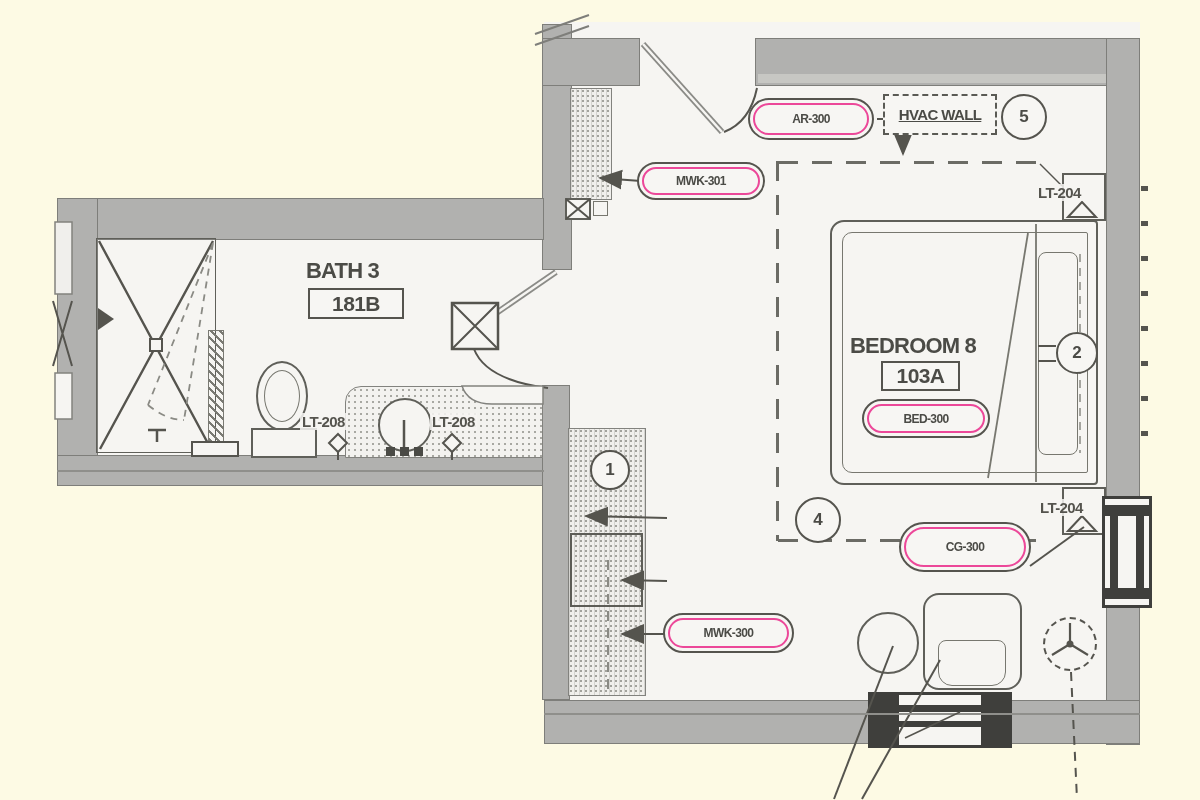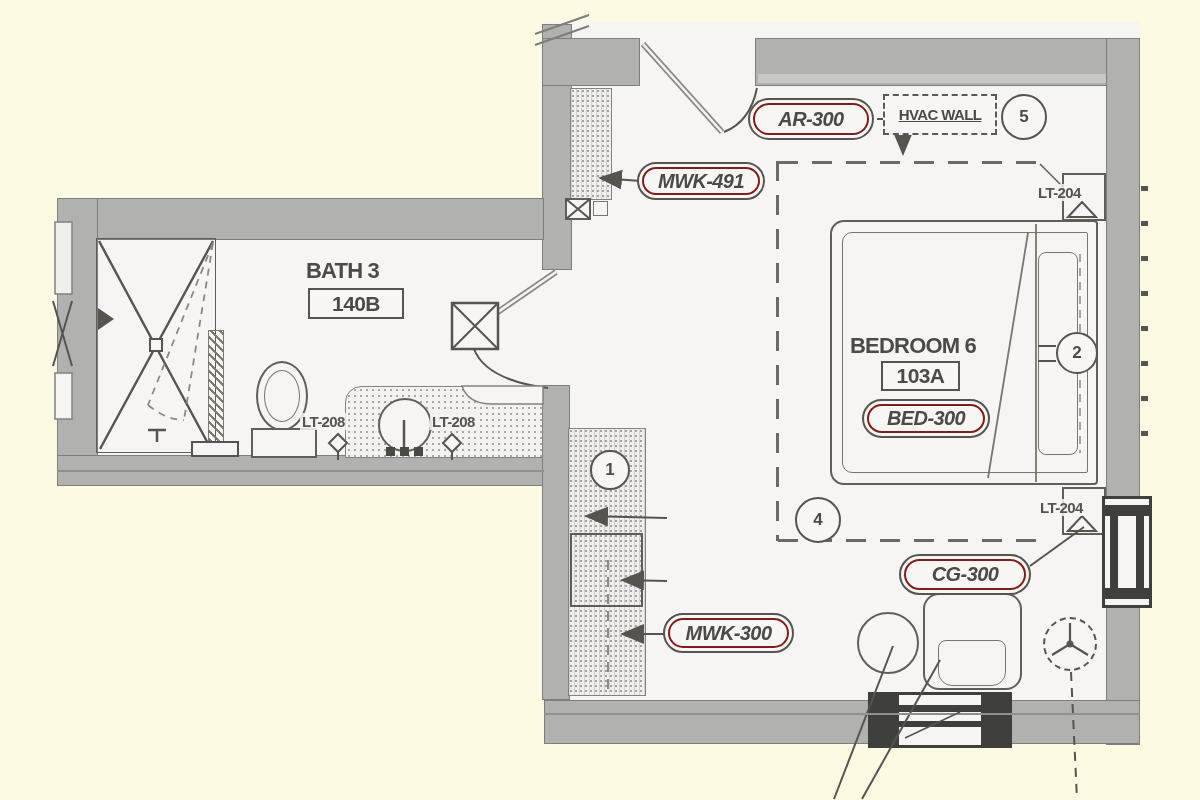--- a/index.html
+++ b/index.html
@@ -15,22 +15,22 @@
       repeating-linear-gradient(90deg,rgba(140,140,134,.28) 0 1px,transparent 1px 5px);
     background-size:5px 5px,auto;}
   .vanity{position:absolute;box-sizing:border-box;border:1.5px solid #82827e;background-color:#f3f2ef;
     background-image:radial-gradient(circle at 3px 3px,#a8a8a2 0.9px,transparent 1.2px);
     background-size:6px 6px;border-top-left-radius:16px;}
   .eqbox{position:absolute;box-sizing:border-box;border:2px solid #5d5d57;background:transparent;}
   .glass{position:absolute;background:repeating-linear-gradient(45deg,#7a7a73 0 2px,transparent 2px 6px);border:1px solid #7a7a73;}
 
   .pill{position:absolute;box-sizing:border-box;background:#f7f6f3;border:2px solid #55544e;border-radius:999px;
     padding:3px;display:flex;z-index:30;}
-  .pill>span{flex:1;display:flex;align-items:center;justify-content:center;border:2px solid #7f1d1d;
-    border-radius:999px;font-weight:bold;font-size:20px;color:#4b4b46;letter-spacing:-0.6px;white-space:nowrap;font-style:italic;}
+  .pill>span{flex:1;display:flex;align-items:center;justify-content:center;border:2px solid #ec4899;
+    border-radius:999px;font-weight:bold;font-size:12px;color:#4b4b46;letter-spacing:-0.6px;white-space:nowrap;}
   .knote{position:absolute;box-sizing:border-box;background:#f7f6f3;border:2px solid #55544e;border-radius:50%;
     display:flex;align-items:center;justify-content:center;font-weight:bold;font-size:17px;color:#4b4b46;z-index:30;}
   .roomname{position:absolute;font-weight:bold;font-size:22px;color:#4b4b46;letter-spacing:-0.8px;
     white-space:nowrap;background:rgba(246,245,242,.9);padding:0 3px;line-height:1.1;z-index:25;}
   .numbox{position:absolute;box-sizing:border-box;background:#f7f6f3;border:2.5px solid #55544e;display:flex;
     align-items:center;justify-content:center;font-weight:bold;font-size:21px;color:#4b4b46;letter-spacing:-0.6px;z-index:25;}
   .slab{position:absolute;font-weight:bold;font-size:15px;color:#55544e;letter-spacing:-0.6px;line-height:1;
     background:rgba(246,245,242,.85);padding:1px 2px;white-space:nowrap;z-index:26;}
   .hvacbox{position:absolute;box-sizing:border-box;border:2px dashed #5a5a54;background:#f7f6f3;display:flex;
     align-items:center;justify-content:center;font-weight:bold;font-size:15px;color:#4b4b46;letter-spacing:-0.6px;
@@ -191,42 +191,42 @@
         <rect x="1141" y="396" width="7" height="5"></rect>
           <rect x="1141" y="431" width="7" height="5"></rect>
       </g>
     </g>
   </svg>
 
   <div class="roomname" style="left:303px;top:259px;">
     <span>BATH 3</span>
   </div>
   <div class="numbox" style="left:308px;top:288px;width:96px;height:31px;">
-    <span>140B</span>
+    <span>181B</span>
   </div>
   <div class="roomname" style="left:847px;top:334px;">
-    <span>BEDROOM 6</span>
+    <span>BEDROOM 8</span>
   </div>
   <div class="numbox" style="left:881px;top:361px;width:79px;height:30px;">
     <span>103A</span>
   </div>
 
   <div class="pill" style="left:748px;top:98px;width:126px;height:42px;">
     <span>AR-300</span>
   </div>
   <div class="pill" style="left:637px;top:162px;width:128px;height:38px;">
-    <span>MWK-491</span>
+    <span>MWK-301</span>
   </div>
   <div class="pill" style="left:862px;top:399px;width:128px;height:39px;">
     <span>BED-300</span>
   </div>
   <div class="pill" style="left:663px;top:613px;width:131px;height:40px;">
     <span>MWK-300</span>
   </div>
-  <div class="pill" style="left:899px;top:554px;width:132px;height:41px;">
+  <div class="pill" style="left:899px;top:522px;width:132px;height:50px;">
     <span>CG-300</span>
   </div>
 
   <div class="hvacbox" style="left:883px;top:94px;width:114px;height:41px;">
     <span>HVAC WALL</span>
   </div>
 
   <div class="knote" style="left:590px;top:450px;width:40px;height:40px;">
     <span>1</span>
   </div>

